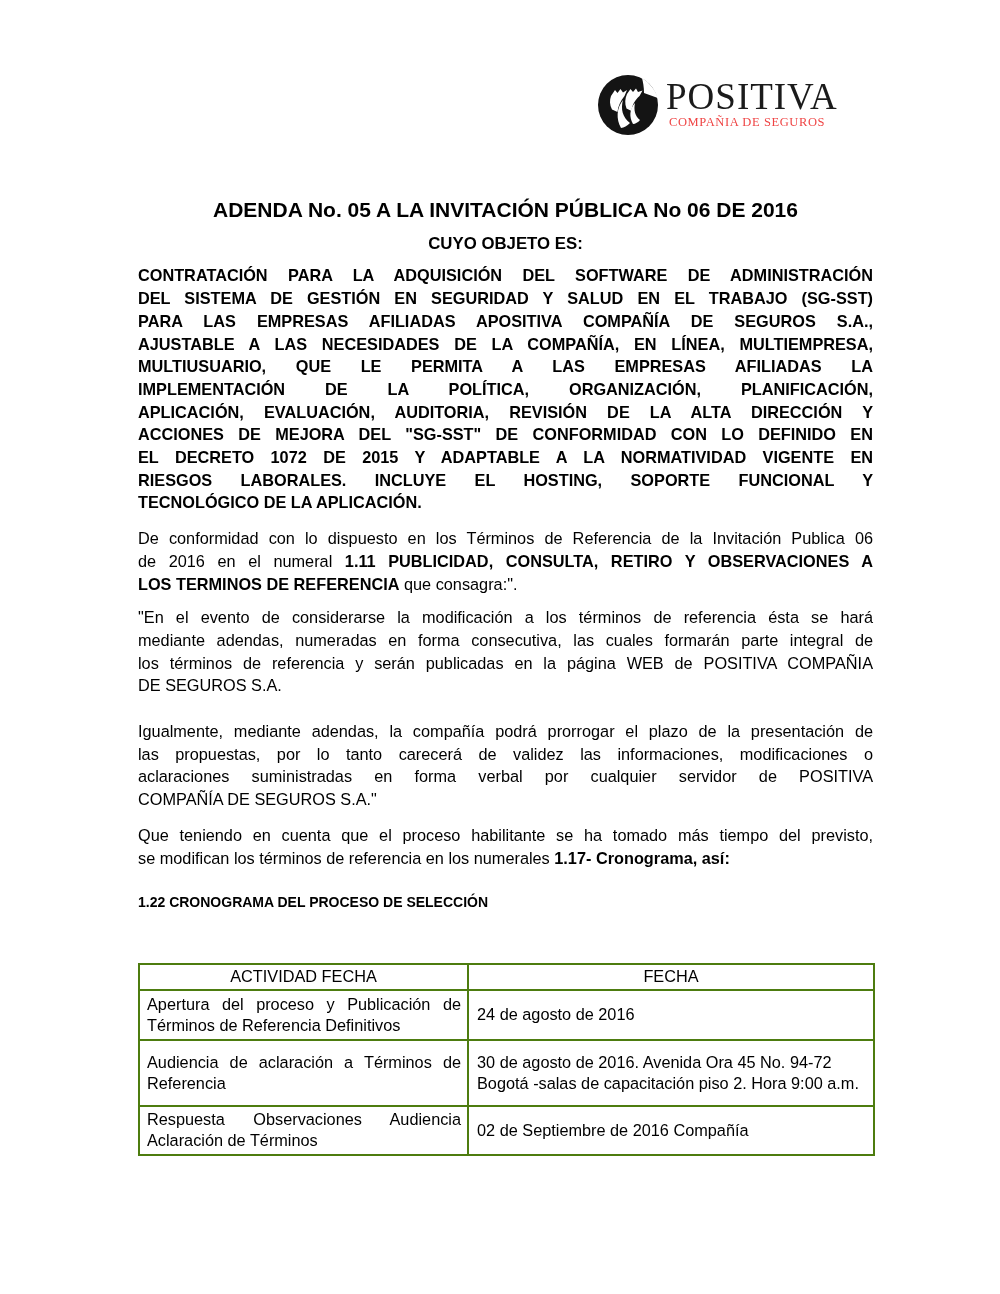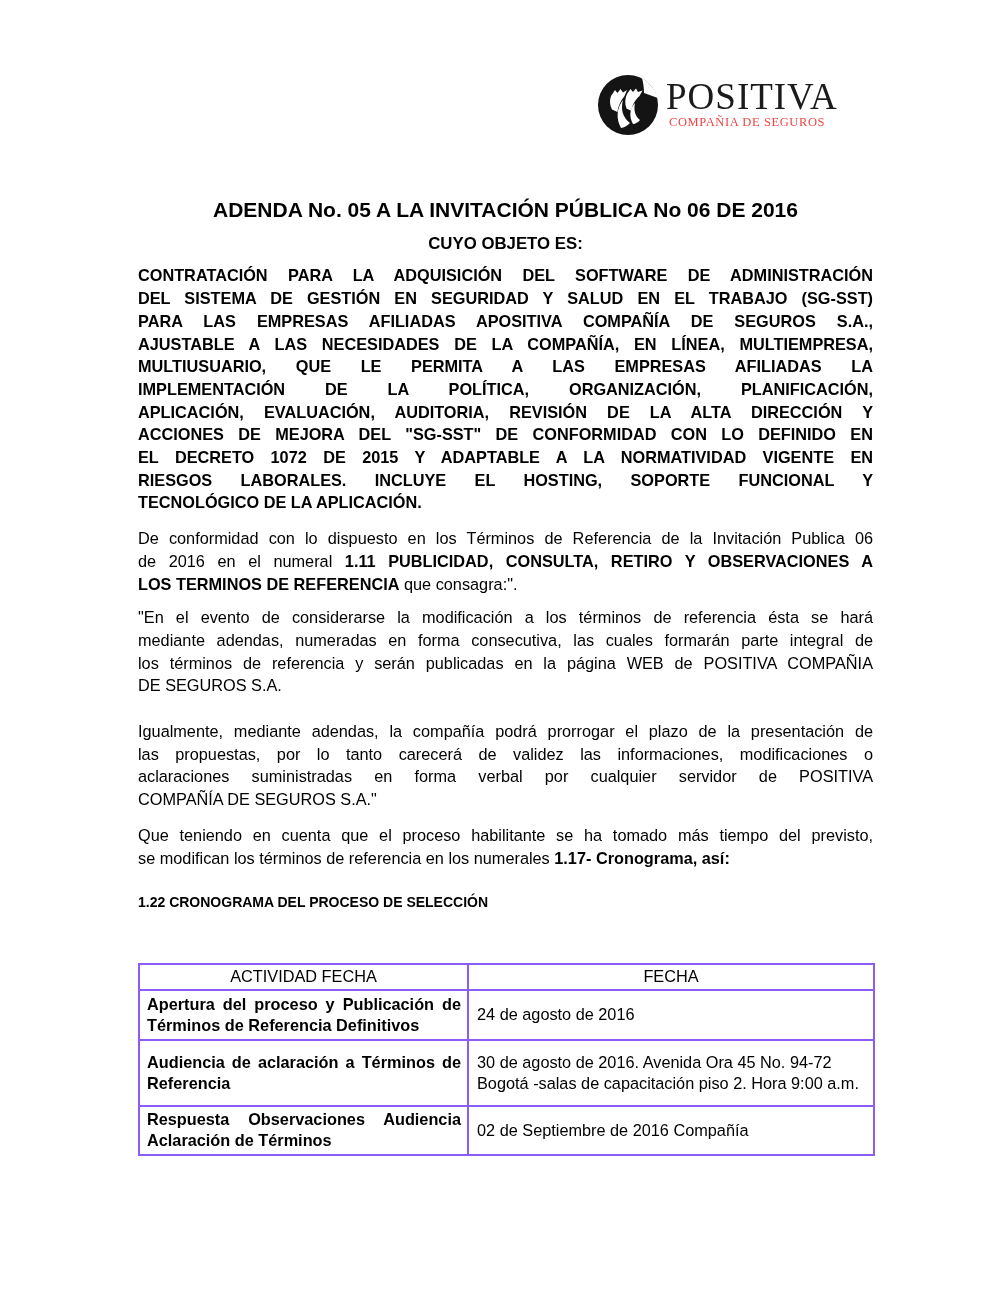--- a/index.html
+++ b/index.html
@@ -84,38 +84,37 @@
   }
 
   
   .schedule{
     margin-top:49px;
     border-collapse:collapse;
     width:735px;
     table-layout:fixed;
   }
   .schedule th,.schedule td{
-    border:2px solid #8b5cf6;
+    border:2px solid #4d7c0f;
     font-weight:normal;
     font-size:16.3px;
     line-height:21.3px;
     vertical-align:middle;
     padding:2px 8px;
   }
   .schedule th{
     height:26px;
     text-align:center;
     padding:1px 4px;
   }
   .col-actividad{ width:329px; }
   .col-fecha{ width:406px; }
   .schedule td.cell-actividad{
     text-align:justify;
     padding:2px 6px 2px 7px;
-    font-weight:bold;
   }
   .schedule tr.r1 td{ height:50px; }
   .schedule tr.r2 td{ height:66px; }
   .schedule tr.r3 td{ height:46px; }
 </style>
 </head>
 <body>
 
 <div class="page">
 

